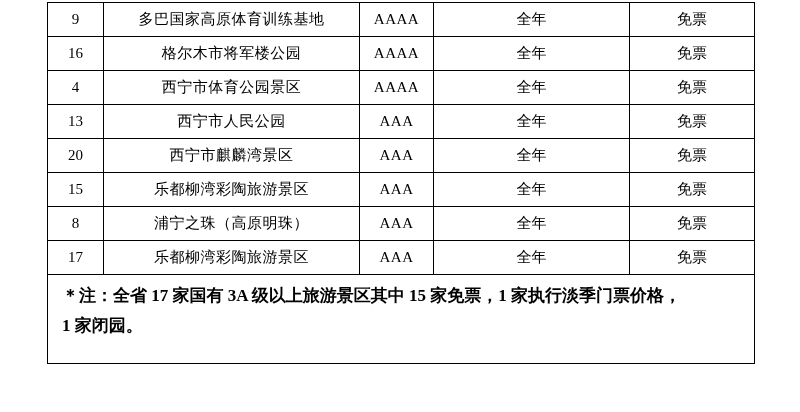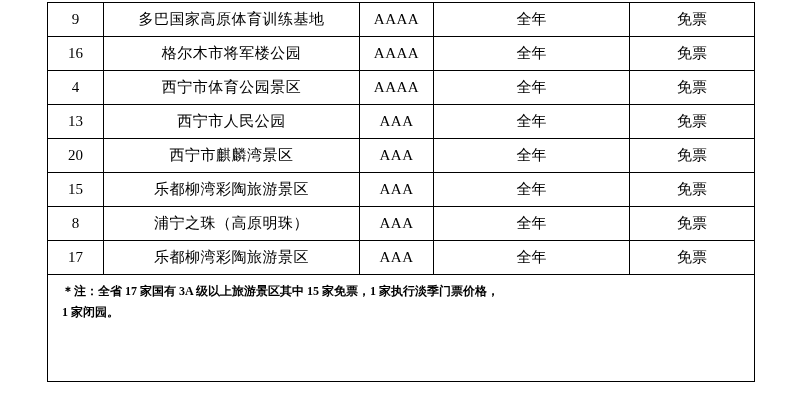--- a/index.html
+++ b/index.html
@@ -50,23 +50,23 @@
   }
   .cell-level {
     font-family: "Liberation Serif", serif;
     font-size: 14px;
     letter-spacing: 0.5px;
   }
   .note-row td {
     height: 76px;
     line-height: 1.75;
     text-align: left;
-    padding: 6px 12px 24px 14px;
+    padding: 6px 12px 6px 14px;
     white-space: normal;
-    font-size: 12px;
+    font-size: 17px;
     vertical-align: top;
   }
   .note-line {
     display: block;
   }
   .note-star {
     font-weight: bold;
   }
   .note-bold {
     font-weight: bold;

